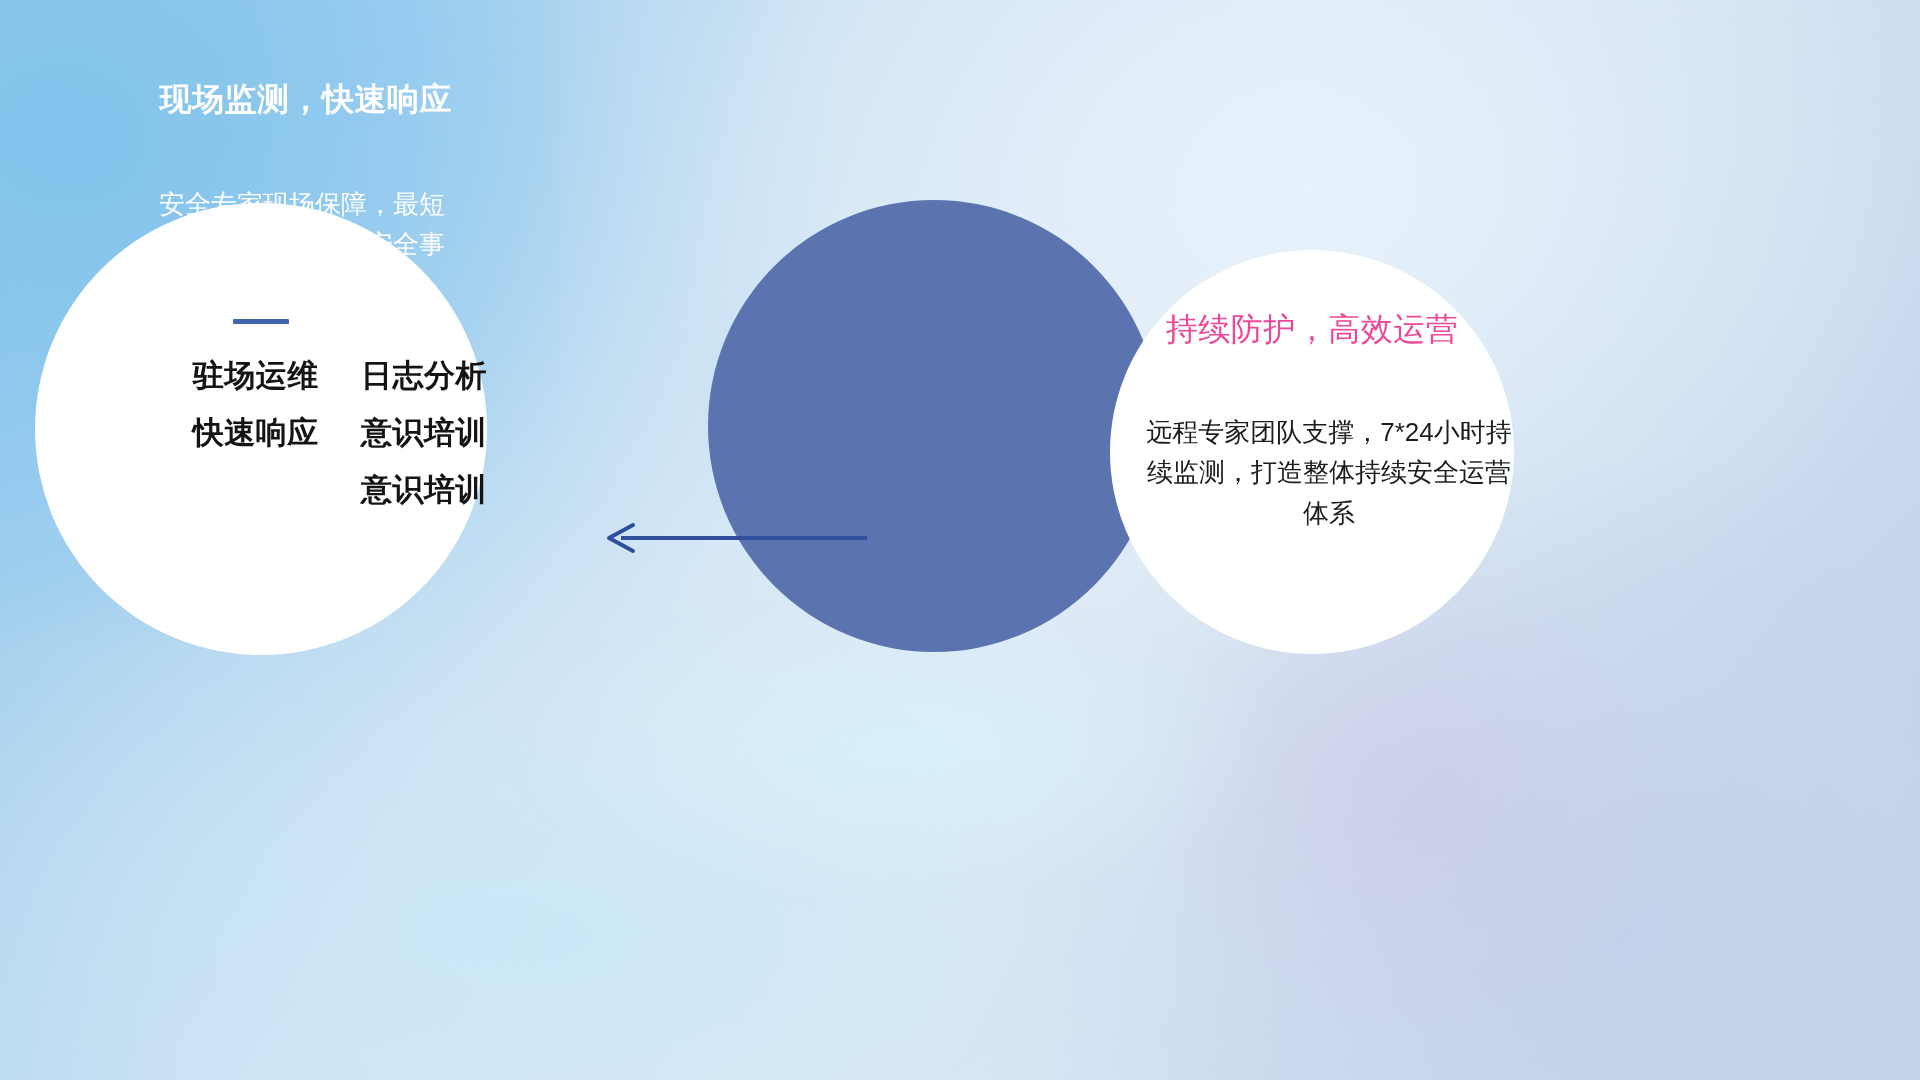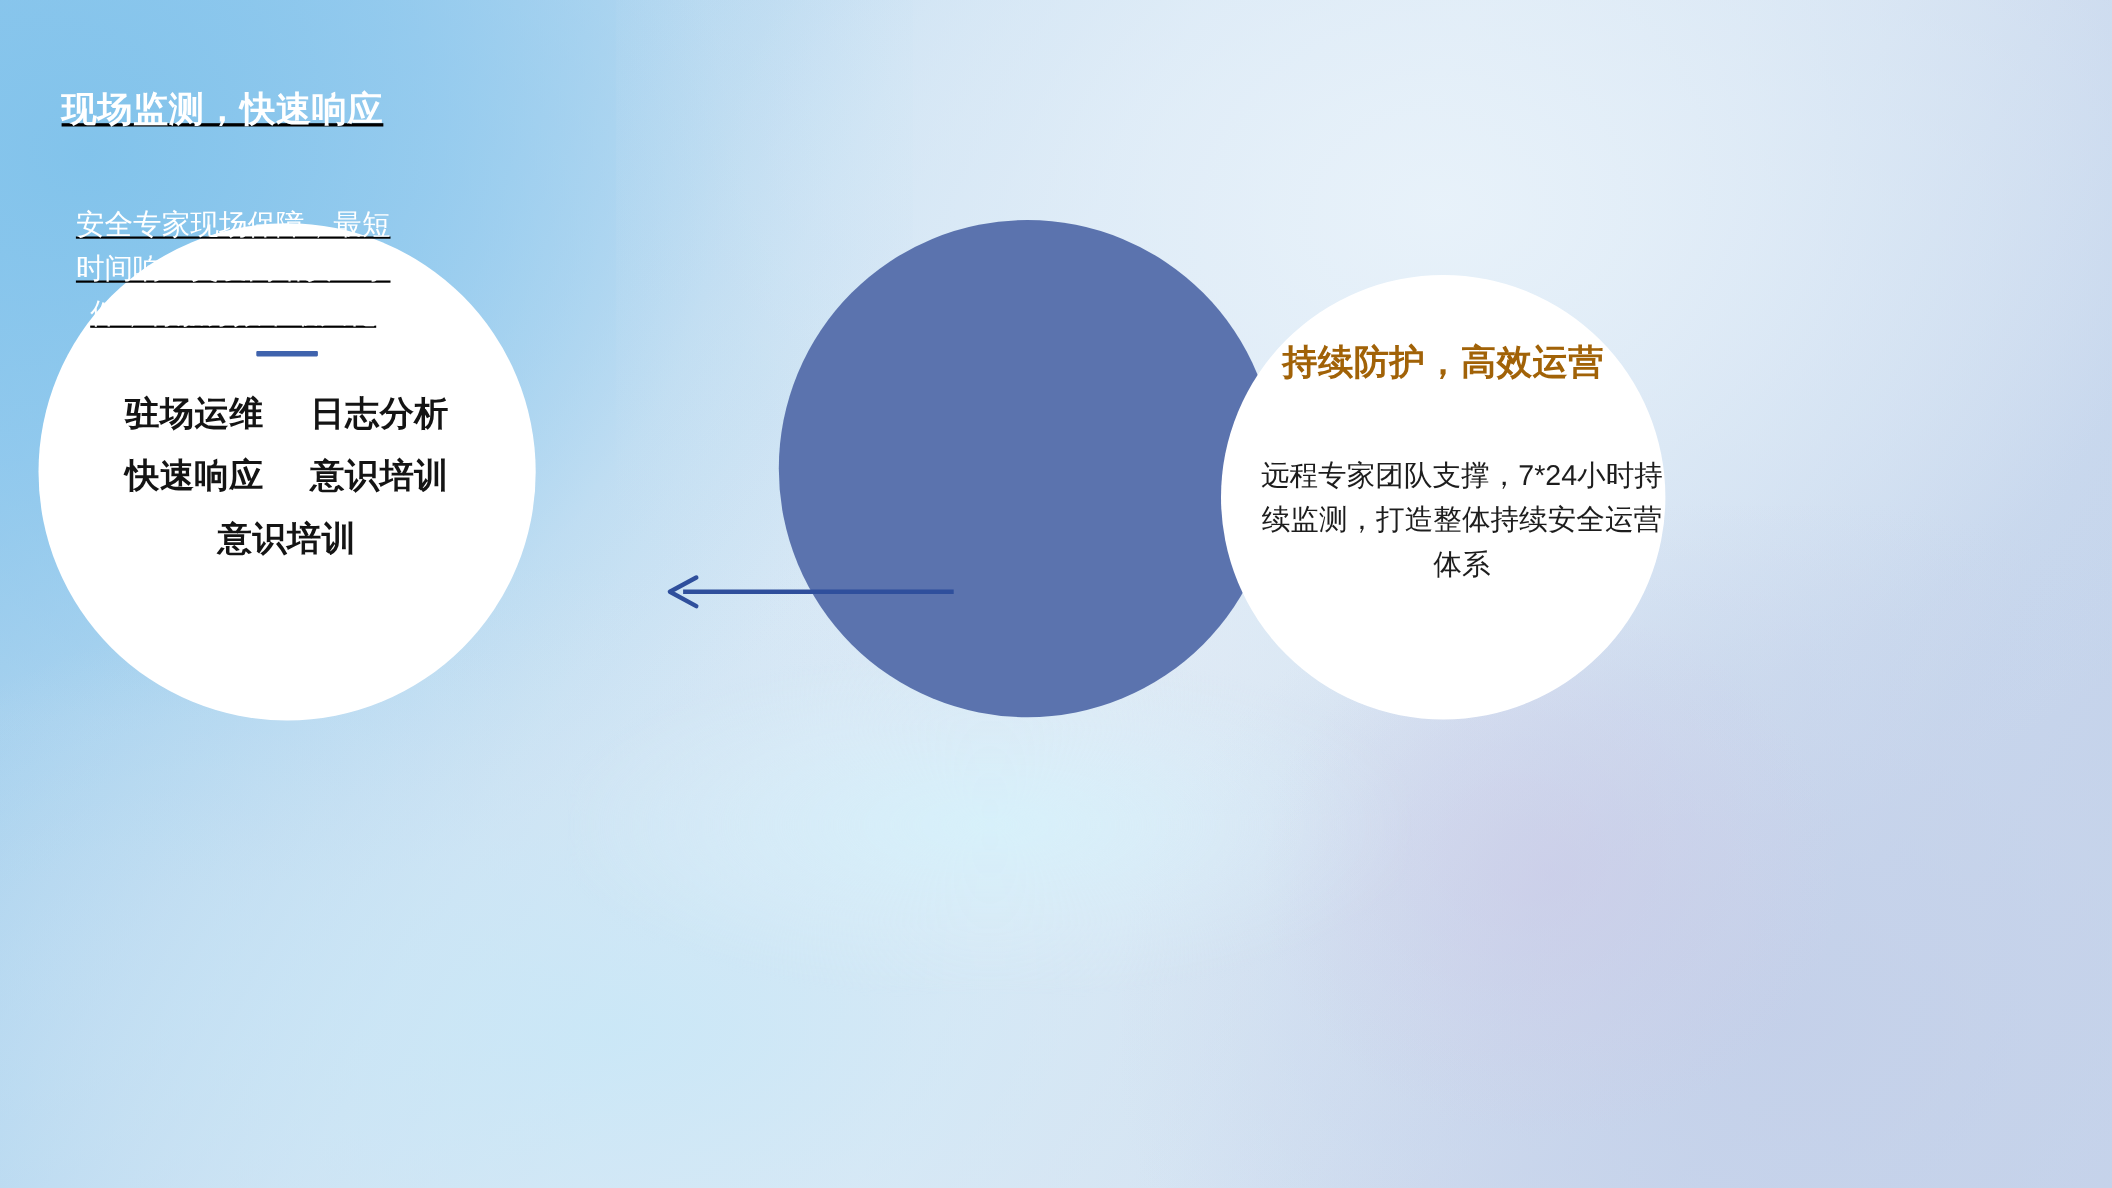--- a/index.html
+++ b/index.html
@@ -132,45 +132,45 @@
     text-align: center;
     color: #141414;
     font-weight: bold;
     font-size: 31px;
     line-height: 1.0;
   }
   .left-row {
     margin-bottom: 26px;
     letter-spacing: 0.5px;
     white-space: nowrap;
+    text-align: right;
   }
   .left-row:last-child { margin-bottom: 4px; }
   .left-row .gap { display: inline-block; width: 24px; }
 
   .circle-mid {
     left: 708px;
     top: 200px;
     width: 452px;
     height: 452px;
     background: #5b73ae;
     z-index: 2;
   }
   .mid-inner {
     position: absolute;
     left: 0;
     top: 0;
     width: 452px;
     height: 452px;
     display: flex;
     flex-direction: column;
-    align-items: flex-start;
+    align-items: flex-end;
     padding-top: 78px;
     box-sizing: border-box;
     z-index: 4;
-    text-decoration: underline;
   }
   .mid-title {
     color: #ffffff;
     font-weight: bold;
     font-size: 32px;
     letter-spacing: 0.5px;
     white-space: nowrap;
     margin-left: 56px;
   }
   .mid-body {
@@ -205,22 +205,22 @@
     width: 404px;
     height: 404px;
     display: flex;
     flex-direction: column;
     align-items: center;
     padding-top: 58px;
     box-sizing: border-box;
     z-index: 5;
   }
   .right-title {
-    color: #a16207;
-    font-weight: bold;
+    color: #ec4899;
+    font-weight: normal;
     font-size: 32px;
     letter-spacing: 0.5px;
     white-space: nowrap;
   }
   .right-body {
     color: #1d1d1d;
     font-size: 26px;
     line-height: 1.55;
     text-align: center;
     width: 370px;

